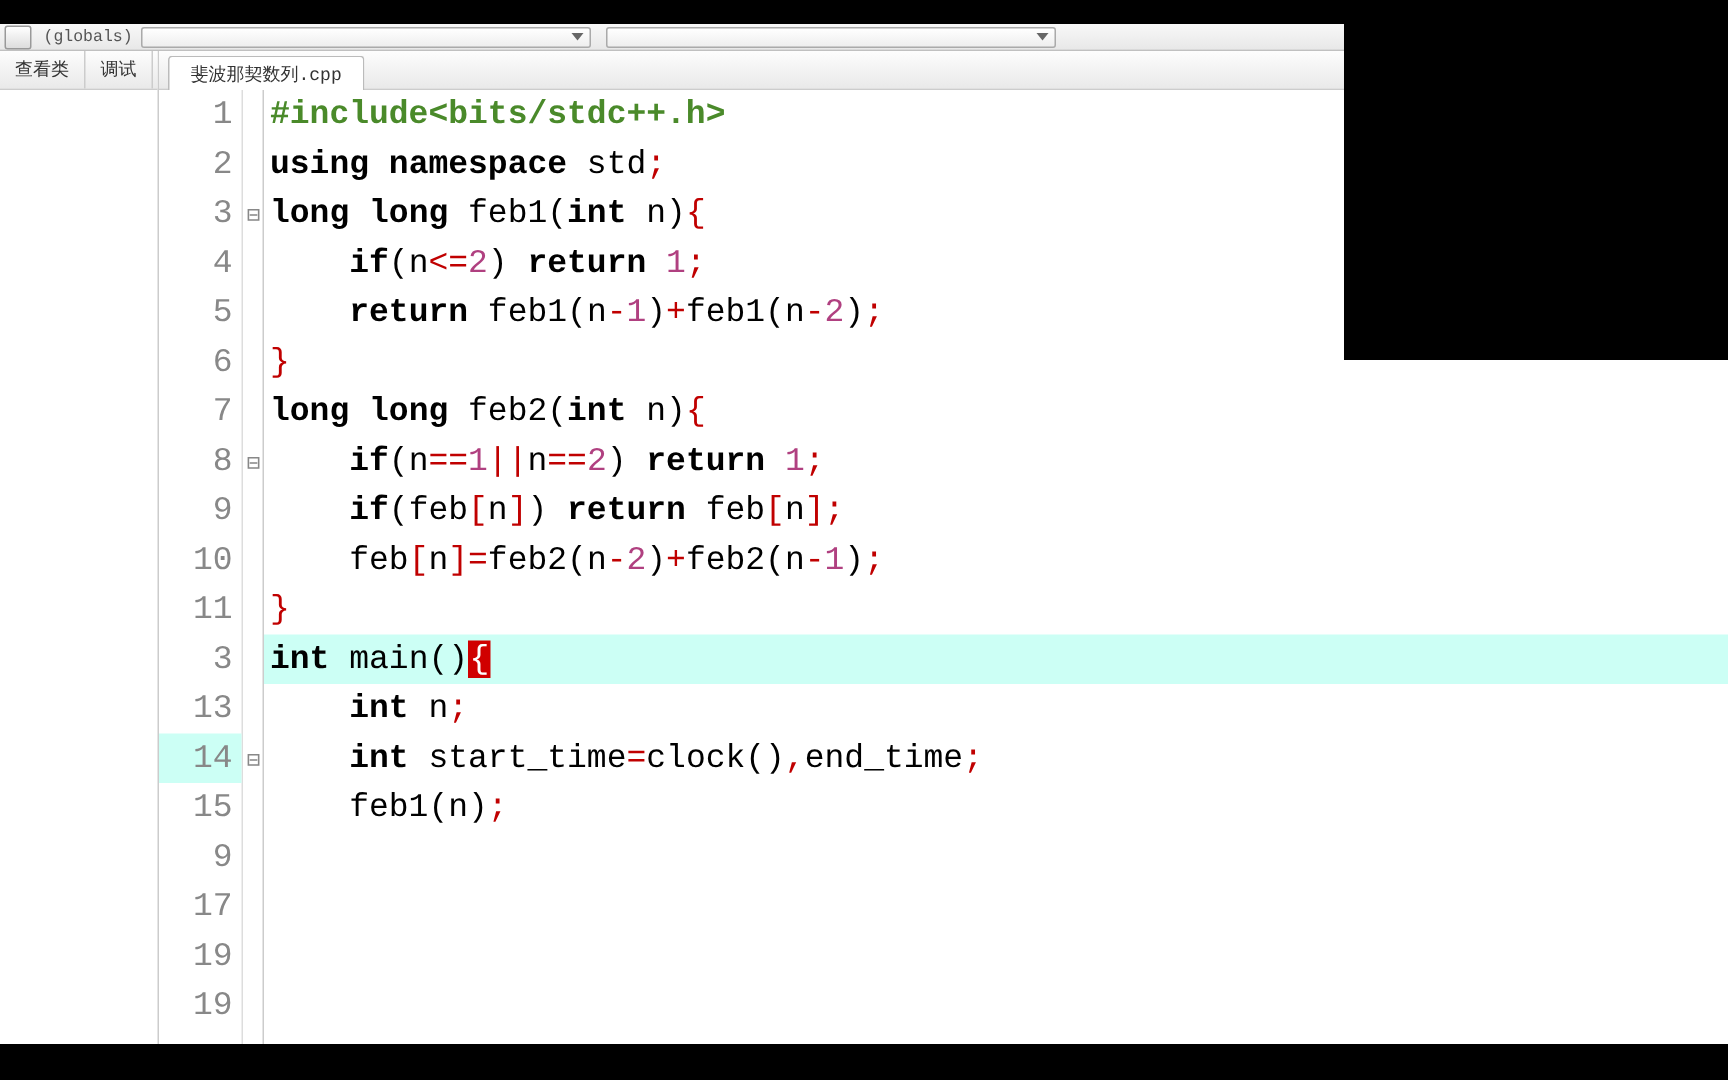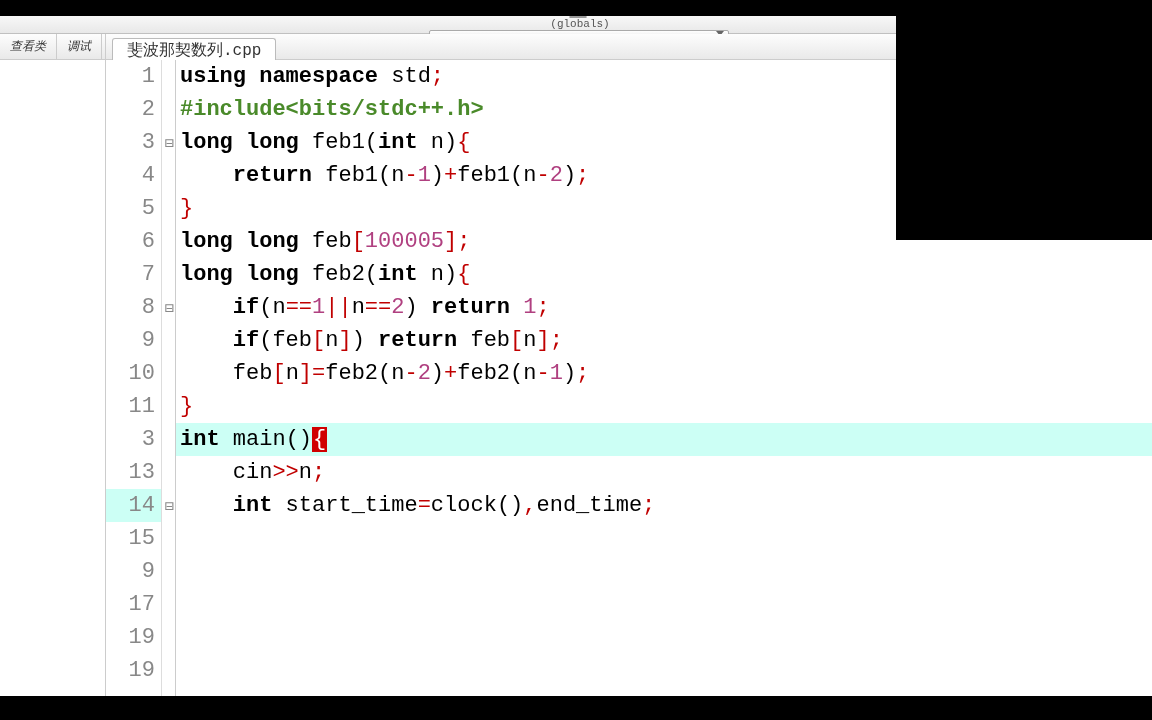--- a/index.html
+++ b/index.html
@@ -35,21 +35,20 @@
 .toolbar {
   position: absolute;
   top: 16px; left: 0; right: 0;
   height: 18px;
   background: linear-gradient(#f8f8f8,#e8e8e8);
   border-bottom: 1px solid #c0c0c0;
   display: flex;
   align-items: center;
   font-size: 11px;
   color: #555;
-  flex-direction: column;
 }
 .toolbar-icon {
   width: 18px; height: 16px;
   border: 1px solid #999;
   border-radius: 2px;
   margin-left: 3px;
   background: linear-gradient(#fff,#ddd);
 }
 .toolbar-label {
   margin-left: 8px;
@@ -74,21 +73,20 @@
   border-right: 4px solid transparent;
   border-top: 5px solid #666;
 }
 .side-tabs {
   position: absolute;
   top: 34px; left: 0;
   width: 106px;
   height: 686px;
   background: #fff;
   border-right: 1px solid #ccc;
-  font-style: italic;
 }
 .side-tabs-header {
   height: 26px;
   background: linear-gradient(#fdfdfd,#e9e9e9);
   border-bottom: 1px solid #ccc;
   display: flex;
   align-items: center;
   font-size: 12px;
   color: #333;
 }
@@ -99,22 +97,21 @@
   display: flex;
   align-items: center;
 }
 .file-tabs {
   position: absolute;
   top: 34px; left: 106px; right: 0;
   height: 26px;
   background: linear-gradient(#fdfdfd,#e9e9e9);
   border-bottom: 1px solid #ccc;
   display: flex;
-  align-items: center;
-  font-size: 16px;
+  font-size: 12px;
 }
 .file-tab {
   background: #fff;
   border: 1px solid #bbb;
   border-bottom: none;
   border-radius: 3px 3px 0 0;
   padding: 3px 14px;
   margin-left: 6px;
   color: #333;
   height: 23px;
@@ -238,28 +235,29 @@
       <div class="ln">17</div>
       <div class="ln">19</div>
       <div class="ln">19</div>
     </div>
   <div class="fold-col" id="foldcol">
       <div class="fold-mark" style="top: 74px;">⊟</div>
       <div class="fold-mark" style="top: 239px;">⊟</div>
       <div class="fold-mark" style="top: 437px;">⊟</div>
     </div>
   <div class="code-area" id="codearea">
+      <div class="code-line"><span class="t-preproc">#include&lt;bits/stdc++.h&gt;</span></div>
       <div class="code-line"><span class="t-kw">using</span><span class="t-ident"> </span><span class="t-kw">namespace</span><span class="t-ident"> std</span><span class="t-red">;</span></div>
-      <div class="code-line"><span class="t-preproc">#include&lt;bits/stdc++.h&gt;</span></div>
       <div class="code-line"><span class="t-kw">long</span><span class="t-ident"> </span><span class="t-kw">long</span><span class="t-ident"> feb1</span><span class="t-paren">(</span><span class="t-kw">int</span><span class="t-ident"> n</span><span class="t-paren">)</span><span class="t-red">{</span></div>
+      <div class="code-line"><span class="t-ident">    </span><span class="t-kw">if</span><span class="t-paren">(</span><span class="t-ident">n</span><span class="t-op">&lt;=</span><span class="t-num">2</span><span class="t-paren">)</span><span class="t-ident"> </span><span class="t-kw">return</span><span class="t-ident"> </span><span class="t-num">1</span><span class="t-red">;</span></div>
       <div class="code-line"><span class="t-ident">    </span><span class="t-kw">return</span><span class="t-ident"> feb1</span><span class="t-paren">(</span><span class="t-ident">n</span><span class="t-op">-</span><span class="t-num">1</span><span class="t-paren">)</span><span class="t-op">+</span><span class="t-ident">feb1</span><span class="t-paren">(</span><span class="t-ident">n</span><span class="t-op">-</span><span class="t-num">2</span><span class="t-paren">)</span><span class="t-red">;</span></div>
       <div class="code-line"><span class="t-red">}</span></div>
-      <div class="code-line"><span class="t-kw">long</span><span class="t-ident"> </span><span class="t-kw">long</span><span class="t-ident"> feb</span><span class="t-brack">[</span><span class="t-num">100005</span><span class="t-brack">]</span><span class="t-red">;</span></div>
       <div class="code-line"><span class="t-kw">long</span><span class="t-ident"> </span><span class="t-kw">long</span><span class="t-ident"> feb2</span><span class="t-paren">(</span><span class="t-kw">int</span><span class="t-ident"> n</span><span class="t-paren">)</span><span class="t-red">{</span></div>
       <div class="code-line"><span class="t-ident">    </span><span class="t-kw">if</span><span class="t-paren">(</span><span class="t-ident">n</span><span class="t-op">==</span><span class="t-num">1</span><span class="t-op">||</span><span class="t-ident">n</span><span class="t-op">==</span><span class="t-num">2</span><span class="t-paren">)</span><span class="t-ident"> </span><span class="t-kw">return</span><span class="t-ident"> </span><span class="t-num">1</span><span class="t-red">;</span></div>
       <div class="code-line"><span class="t-ident">    </span><span class="t-kw">if</span><span class="t-paren">(</span><span class="t-ident">feb</span><span class="t-brack">[</span><span class="t-ident">n</span><span class="t-brack">]</span><span class="t-paren">)</span><span class="t-ident"> </span><span class="t-kw">return</span><span class="t-ident"> feb</span><span class="t-brack">[</span><span class="t-ident">n</span><span class="t-brack">]</span><span class="t-red">;</span></div>
       <div class="code-line"><span class="t-ident">    feb</span><span class="t-brack">[</span><span class="t-ident">n</span><span class="t-brack">]</span><span class="t-op">=</span><span class="t-ident">feb2</span><span class="t-paren">(</span><span class="t-ident">n</span><span class="t-op">-</span><span class="t-num">2</span><span class="t-paren">)</span><span class="t-op">+</span><span class="t-ident">feb2</span><span class="t-paren">(</span><span class="t-ident">n</span><span class="t-op">-</span><span class="t-num">1</span><span class="t-paren">)</span><span class="t-red">;</span></div>
       <div class="code-line"><span class="t-red">}</span></div>
       <div class="code-line hl"><span class="t-kw">int</span><span class="t-ident"> main</span><span class="t-paren">(</span><span class="t-paren">)</span><span class="cursor-brace">{</span></div>
-      <div class="code-line"><span class="t-ident">    cin</span><span class="t-op">&gt;&gt;</span><span class="t-ident">n</span><span class="t-red">;</span></div>
+      <div class="code-line"><span class="t-ident">    </span><span class="t-kw">int</span><span class="t-ident"> n</span><span class="t-red">;</span></div>
       <div class="code-line"><span class="t-ident">    </span><span class="t-kw">int</span><span class="t-ident"> start_time</span><span class="t-op">=</span><span class="t-ident">clock</span><span class="t-paren">(</span><span class="t-paren">)</span><span class="t-red">,</span><span class="t-ident">end_time</span><span class="t-red">;</span></div>
+      <div class="code-line"><span class="t-ident">    feb1</span><span class="t-paren">(</span><span class="t-ident">n</span><span class="t-paren">)</span><span class="t-red">;</span></div>
     </div>
 </div>
 
 </body></html>

